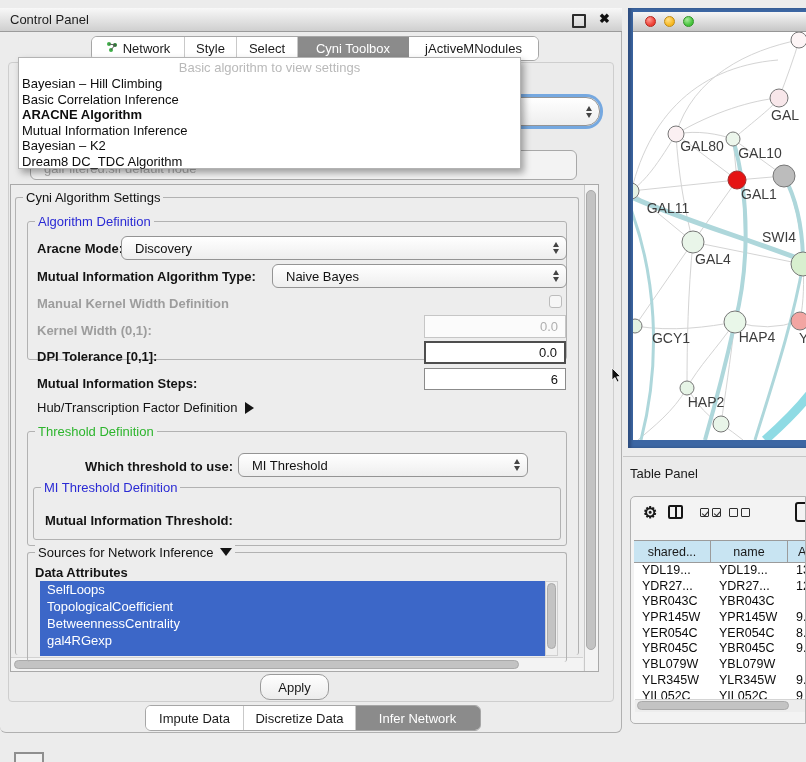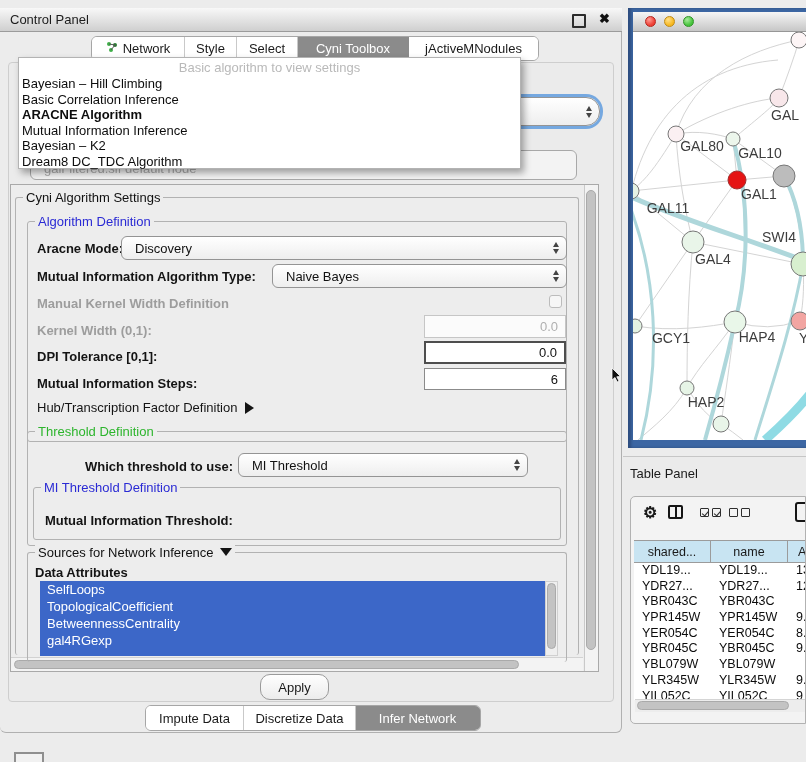--- a/index.html
+++ b/index.html
@@ -145,21 +145,21 @@
   <div class="abs" style="left:584px;top:185px;width:14px;height:486px;background:#f3f3f3;border-left:1px solid #c9c9c9;box-sizing:border-box;"></div>
   <div class="sb-thumb" style="left:586px;top:190px;width:10px;height:460px;"></div>
 
   <div class="abs" style="left:11px;top:657px;width:572px;height:14px;background:#f3f3f3;border-top:1px solid #d2d2d2;box-sizing:border-box;"></div>
   <div class="sb-thumb" style="left:14px;top:660px;width:505px;height:9px;"></div>
 
   <div class="groupbox" style="left:15px;top:197px;width:564px;height:458px;border-bottom:none;">
     <span class="grouptitle" style="color:#111;">Cyni Algorithm Settings</span>
   </div>
 
-  <div class="groupbox" style="left:27px;top:221px;width:540px;height:221px;">
+  <div class="groupbox" style="left:27px;top:221px;width:540px;height:139px;">
     <span class="grouptitle" style="color:#2a2ad4;">Algorithm Definition</span>
   </div>
   <span class="fieldlabel" style="left:37px;top:241px;">Aracne Mode:</span>
   <div class="combo" style="left:121px;top:236px;width:446px;height:24px;">
     <span>Discovery</span>
     <span class="updown">
         <span class="tri-up"></span>
         <span class="tri-dn"></span>
       </span>
   </div>

